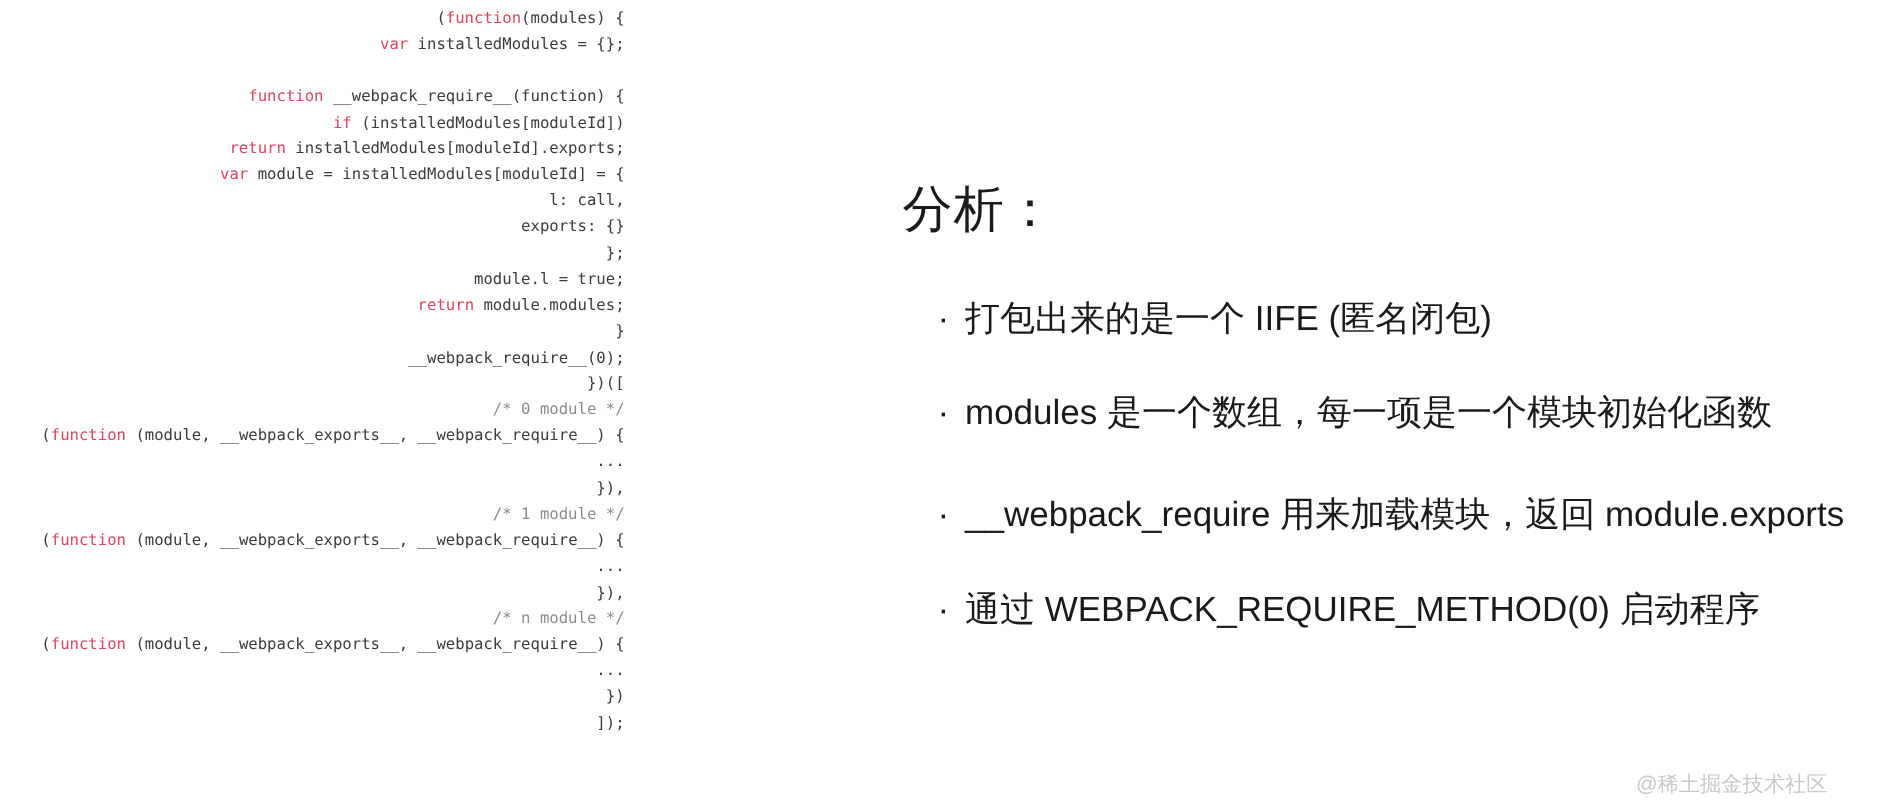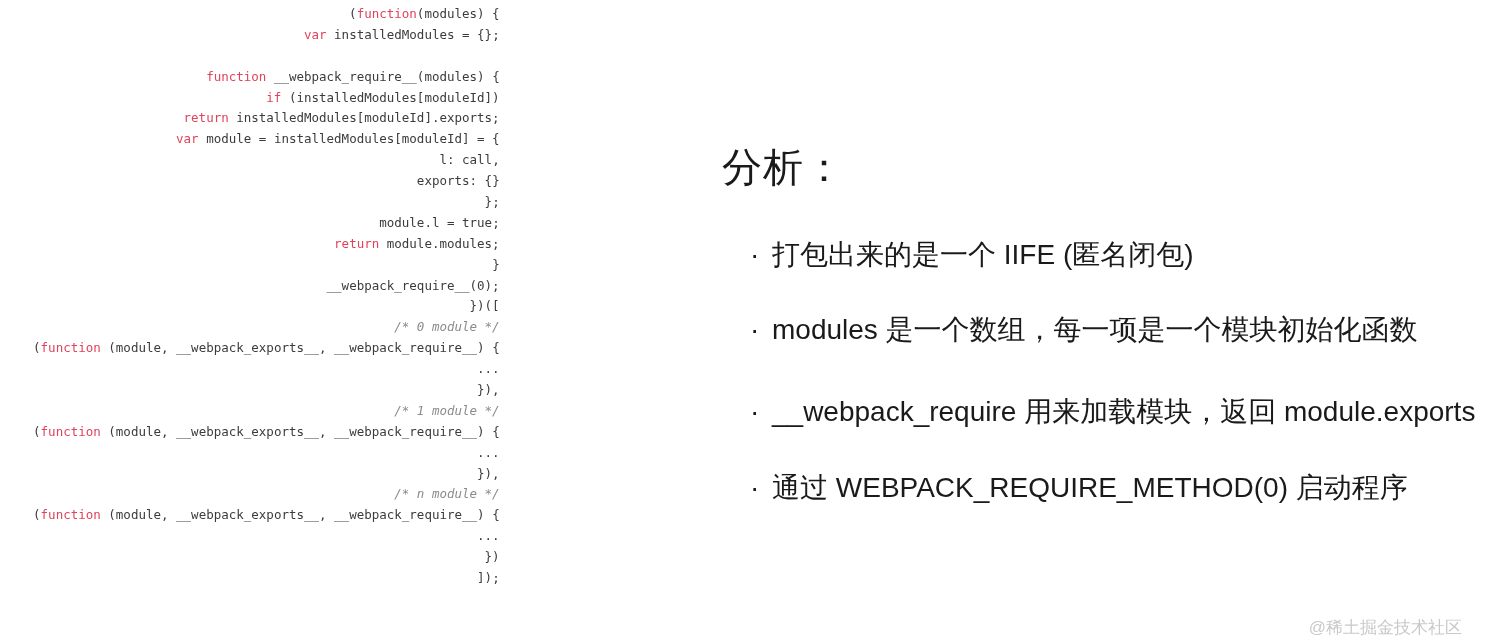--- a/index.html
+++ b/index.html
@@ -26,21 +26,21 @@
     font-size: 12.5px;
     color: var(--code);
     text-align: right;
   }
   .code-line {
     height: 20.9px;
     line-height: 20.9px;
     white-space: pre;
   }
   .seg-k { color: var(--kw); }
-  .seg-c { color: var(--comment); font-style: italic; }
+  .seg-c { color: var(--comment); }
   .seg-p { color: var(--code); }
   .analysis-heading {
     position: absolute;
     left: 722px;
     top: 140px;
     font-size: 40px;
     font-weight: 400;
     color: var(--text);
     letter-spacing: 1px;
   }
@@ -72,21 +72,21 @@
     color: var(--watermark);
   }
 </style>
 </head>
 <body>
 
 <div class="code-panel" id="code-panel">
     <div class="code-line"><span class="seg-p">(</span><span class="seg-k">function</span><span class="seg-p">(modules) {</span></div>
     <div class="code-line"><span class="seg-p">  </span><span class="seg-k">var</span><span class="seg-p"> installedModules = {};</span></div>
     <div class="code-line"><span class="seg-p"></span></div>
-    <div class="code-line"><span class="seg-p">  </span><span class="seg-k">function</span><span class="seg-p"> __webpack_require__(modules) {</span></div>
+    <div class="code-line"><span class="seg-p">  </span><span class="seg-k">function</span><span class="seg-p"> __webpack_require__(function) {</span></div>
     <div class="code-line"><span class="seg-p">    </span><span class="seg-k">if</span><span class="seg-p"> (installedModules[moduleId])</span></div>
     <div class="code-line"><span class="seg-p">      </span><span class="seg-k">return</span><span class="seg-p"> installedModules[moduleId].exports;</span></div>
     <div class="code-line"><span class="seg-p">    </span><span class="seg-k">var</span><span class="seg-p"> module = installedModules[moduleId] = {</span></div>
     <div class="code-line"><span class="seg-p">      l: call,</span></div>
     <div class="code-line"><span class="seg-p">      exports: {}</span></div>
     <div class="code-line"><span class="seg-p">    };</span></div>
     <div class="code-line"><span class="seg-p">    module.l = true;</span></div>
     <div class="code-line"><span class="seg-p">    </span><span class="seg-k">return</span><span class="seg-p"> module.modules;</span></div>
     <div class="code-line"><span class="seg-p">  }</span></div>
     <div class="code-line"><span class="seg-p">  __webpack_require__(0);</span></div>

